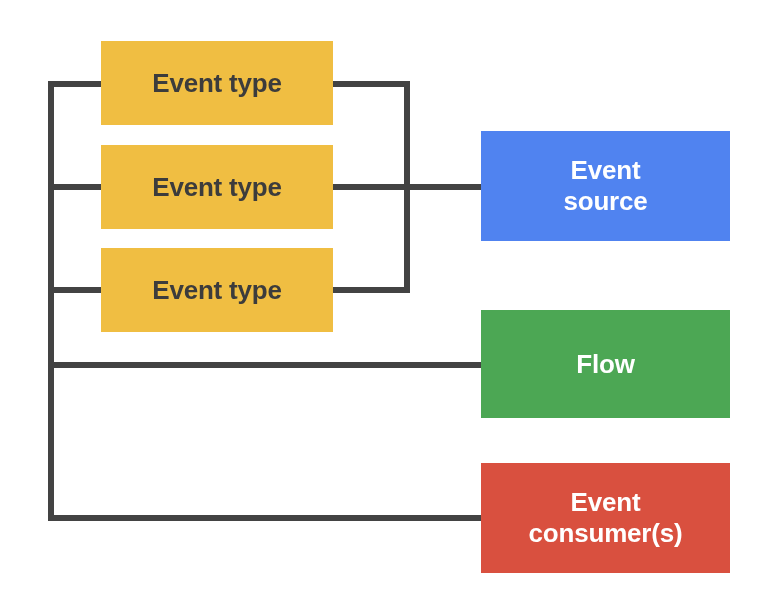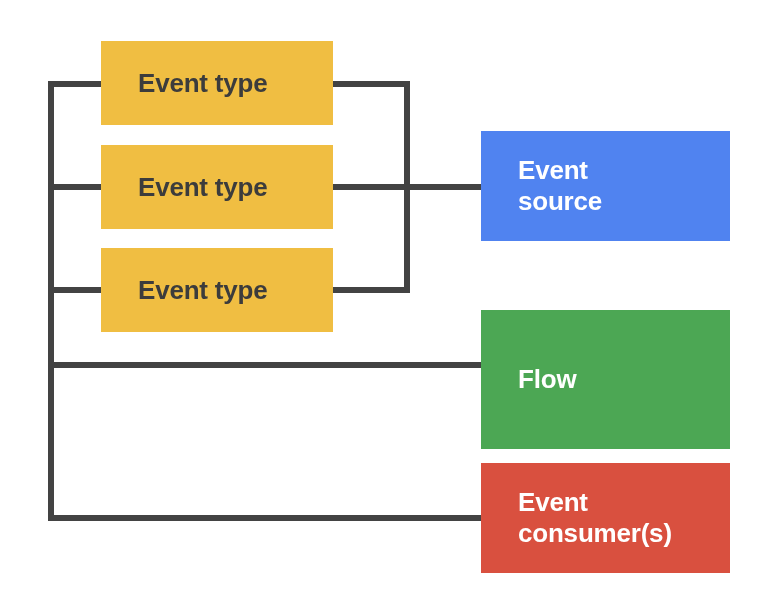--- a/index.html
+++ b/index.html
@@ -23,25 +23,24 @@
     left: 0;
     top: 0;
     width: 762px;
     height: 608px;
   }
   .node {
     position: absolute;
     display: flex;
     align-items: center;
     justify-content: center;
-    text-align: left;
+    text-align: center;
     box-sizing: border-box;
     line-height: 1.18;
     letter-spacing: -0.2px;
-    padding-left: 37px;
   }
   .node-label {
     display: block;
     width: 100%;
     white-space: pre-line;
   }
   .node-eventtype {
     width: 232px;
     height: 84px;
     background: #f0be42;
@@ -56,21 +55,21 @@
     height: 110px;
     background: #5083f0;
     color: #ffffff;
     font-size: 26px;
     font-weight: bold;
   }
   .node-flow {
     left: 481px;
     top: 310px;
     width: 249px;
-    height: 139px;
+    height: 108px;
     background: #4ca754;
     color: #ffffff;
     font-size: 26px;
     font-weight: bold;
   }
   .node-consumer {
     left: 481px;
     top: 463px;
     width: 249px;
     height: 110px;

